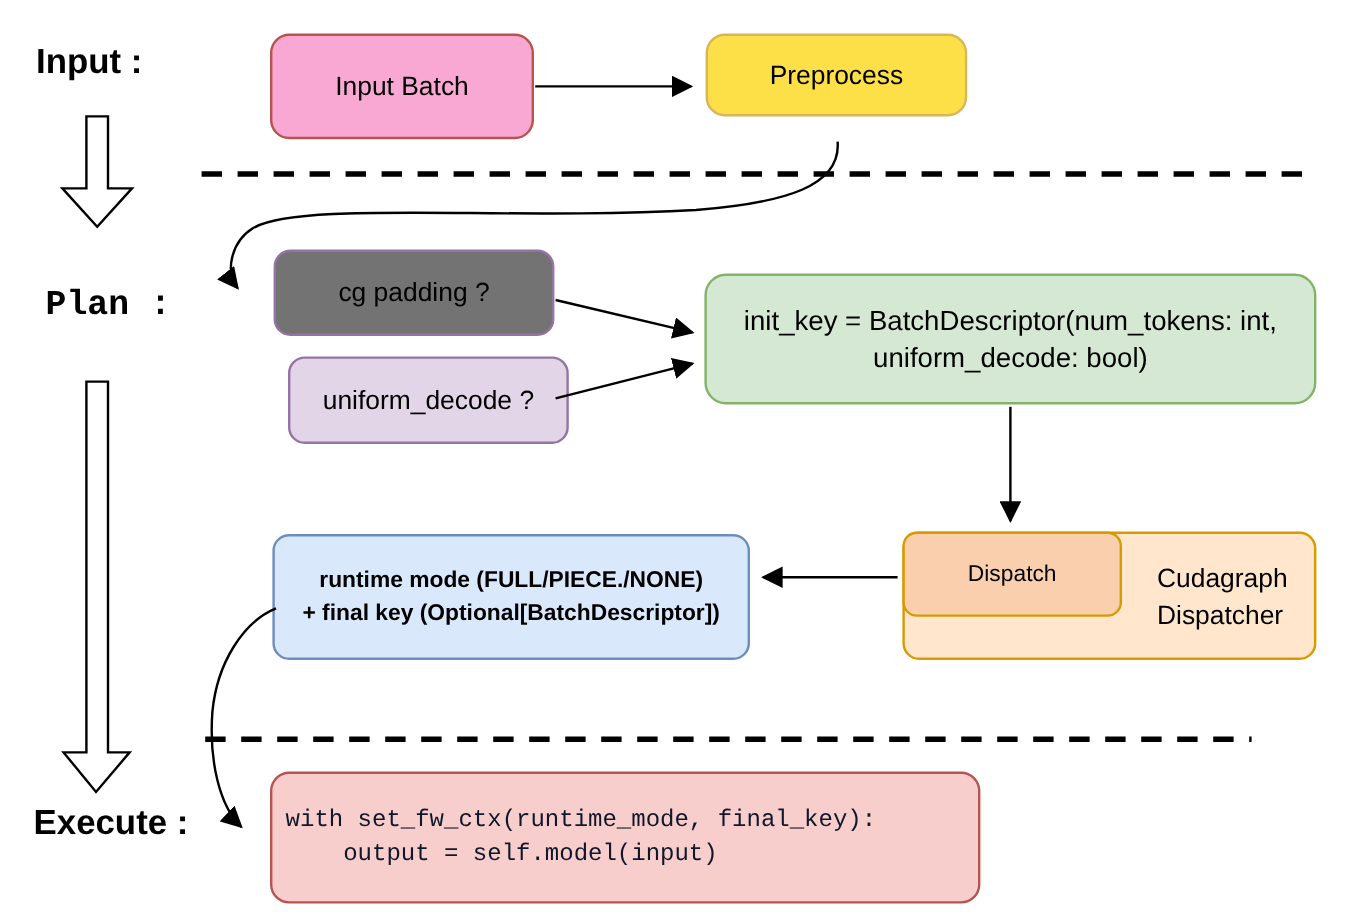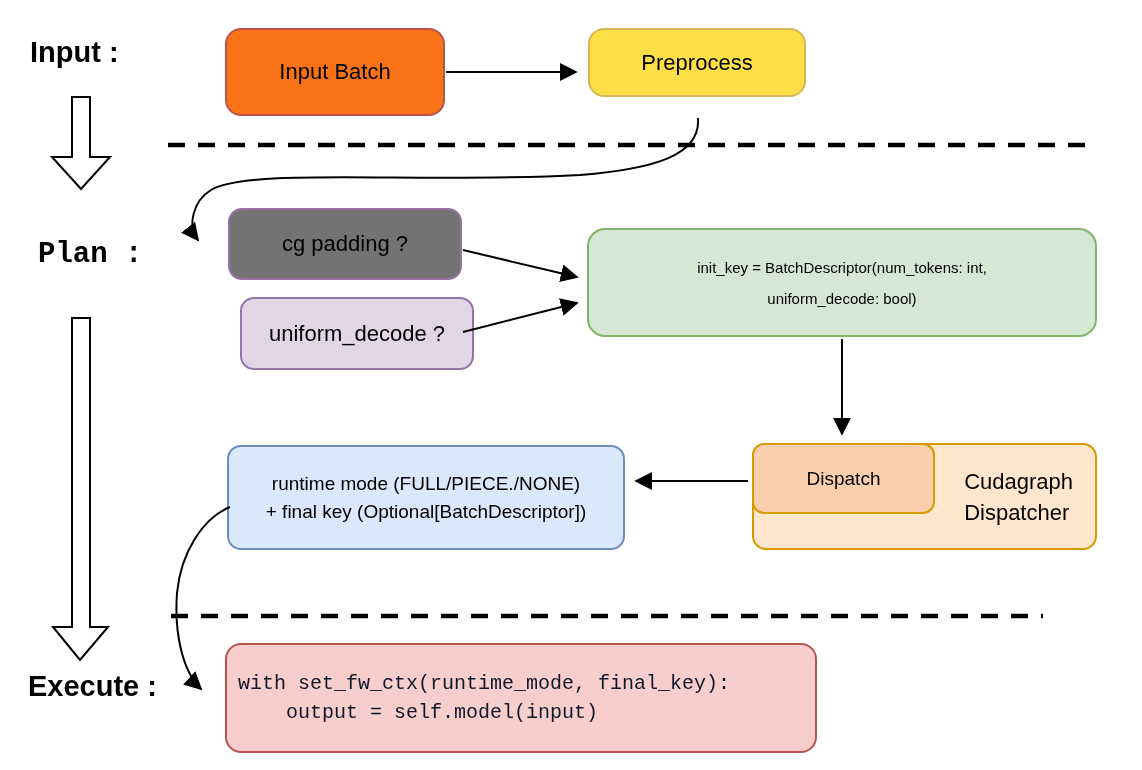--- a/index.html
+++ b/index.html
@@ -25,39 +25,39 @@
     display:flex;
     flex-direction:column;
     align-items:center;
     justify-content:center;
     text-align:center;
     line-height:1.35;
   }
   .box-line{white-space:pre;}
   
   .node-input-batch{left:225px;top:28px;width:220px;height:88px;border-radius:16px;
-    background:#f97316;border-color:#b85450;font-size:22px;}
+    background:#f9a8d4;border-color:#b85450;font-size:22px;}
   .node-preprocess{left:588px;top:28px;width:218px;height:69px;border-radius:16px;
     background:#fde047;border-color:#d6b656;font-size:22px;text-align:right;}
   .node-cg-padding{left:228px;top:208px;width:234px;height:72px;border-radius:14px;
     background:#737373;border-color:#9673a6;font-size:22px;}
   .node-uniform-decode{left:228px;top:297px;width:234px;height:73px;border-radius:14px;
     background:#e1d5e7;border-color:#9673a6;font-size:22px;margin-left:12px;}
   .node-init-key{left:587px;top:228px;width:510px;height:109px;border-radius:18px;
-    background:#d5e8d4;border-color:#82b366;font-size:15px;line-height:31px;}
+    background:#d5e8d4;border-color:#82b366;font-size:23px;line-height:31px;}
   .node-cudagraph{left:752px;top:443px;width:345px;height:107px;border-radius:14px;
     background:#ffe6cc;border-color:#d79b00;font-size:22px;}
   .cudagraph-text{
     position:absolute;right:22px;top:50%;transform:translateY(-50%);
     text-align:left;line-height:31px;
   }
   .node-dispatch{left:752px;top:443px;width:183px;height:71px;border-radius:12px;
     background:#f9cfad;border-color:#d79b00;font-size:19px;z-index:2;justify-content:center;}
   .node-runtime{left:227px;top:445px;width:398px;height:105px;border-radius:14px;
-    background:#dae8fc;border-color:#6c8ebf;font-size:19px;line-height:28px;}
+    background:#dae8fc;border-color:#6c8ebf;font-size:19px;line-height:28px;font-weight:bold;}
   .node-code{left:225px;top:643px;width:592px;height:110px;border-radius:16px;
     background:#f8cecc;border-color:#b85450;
     font-family:"Liberation Mono", monospace;
     font-size:20px;color:#0f172a;line-height:29px;
     align-items:flex-start;padding-left:11px;text-align:left;}
   #connector-layer{
     position:absolute;left:0;top:0;width:1142px;height:770px;
     pointer-events:none;z-index:3;
   }
   #connector-layer path, #connector-layer polygon{vector-effect:non-scaling-stroke;}

